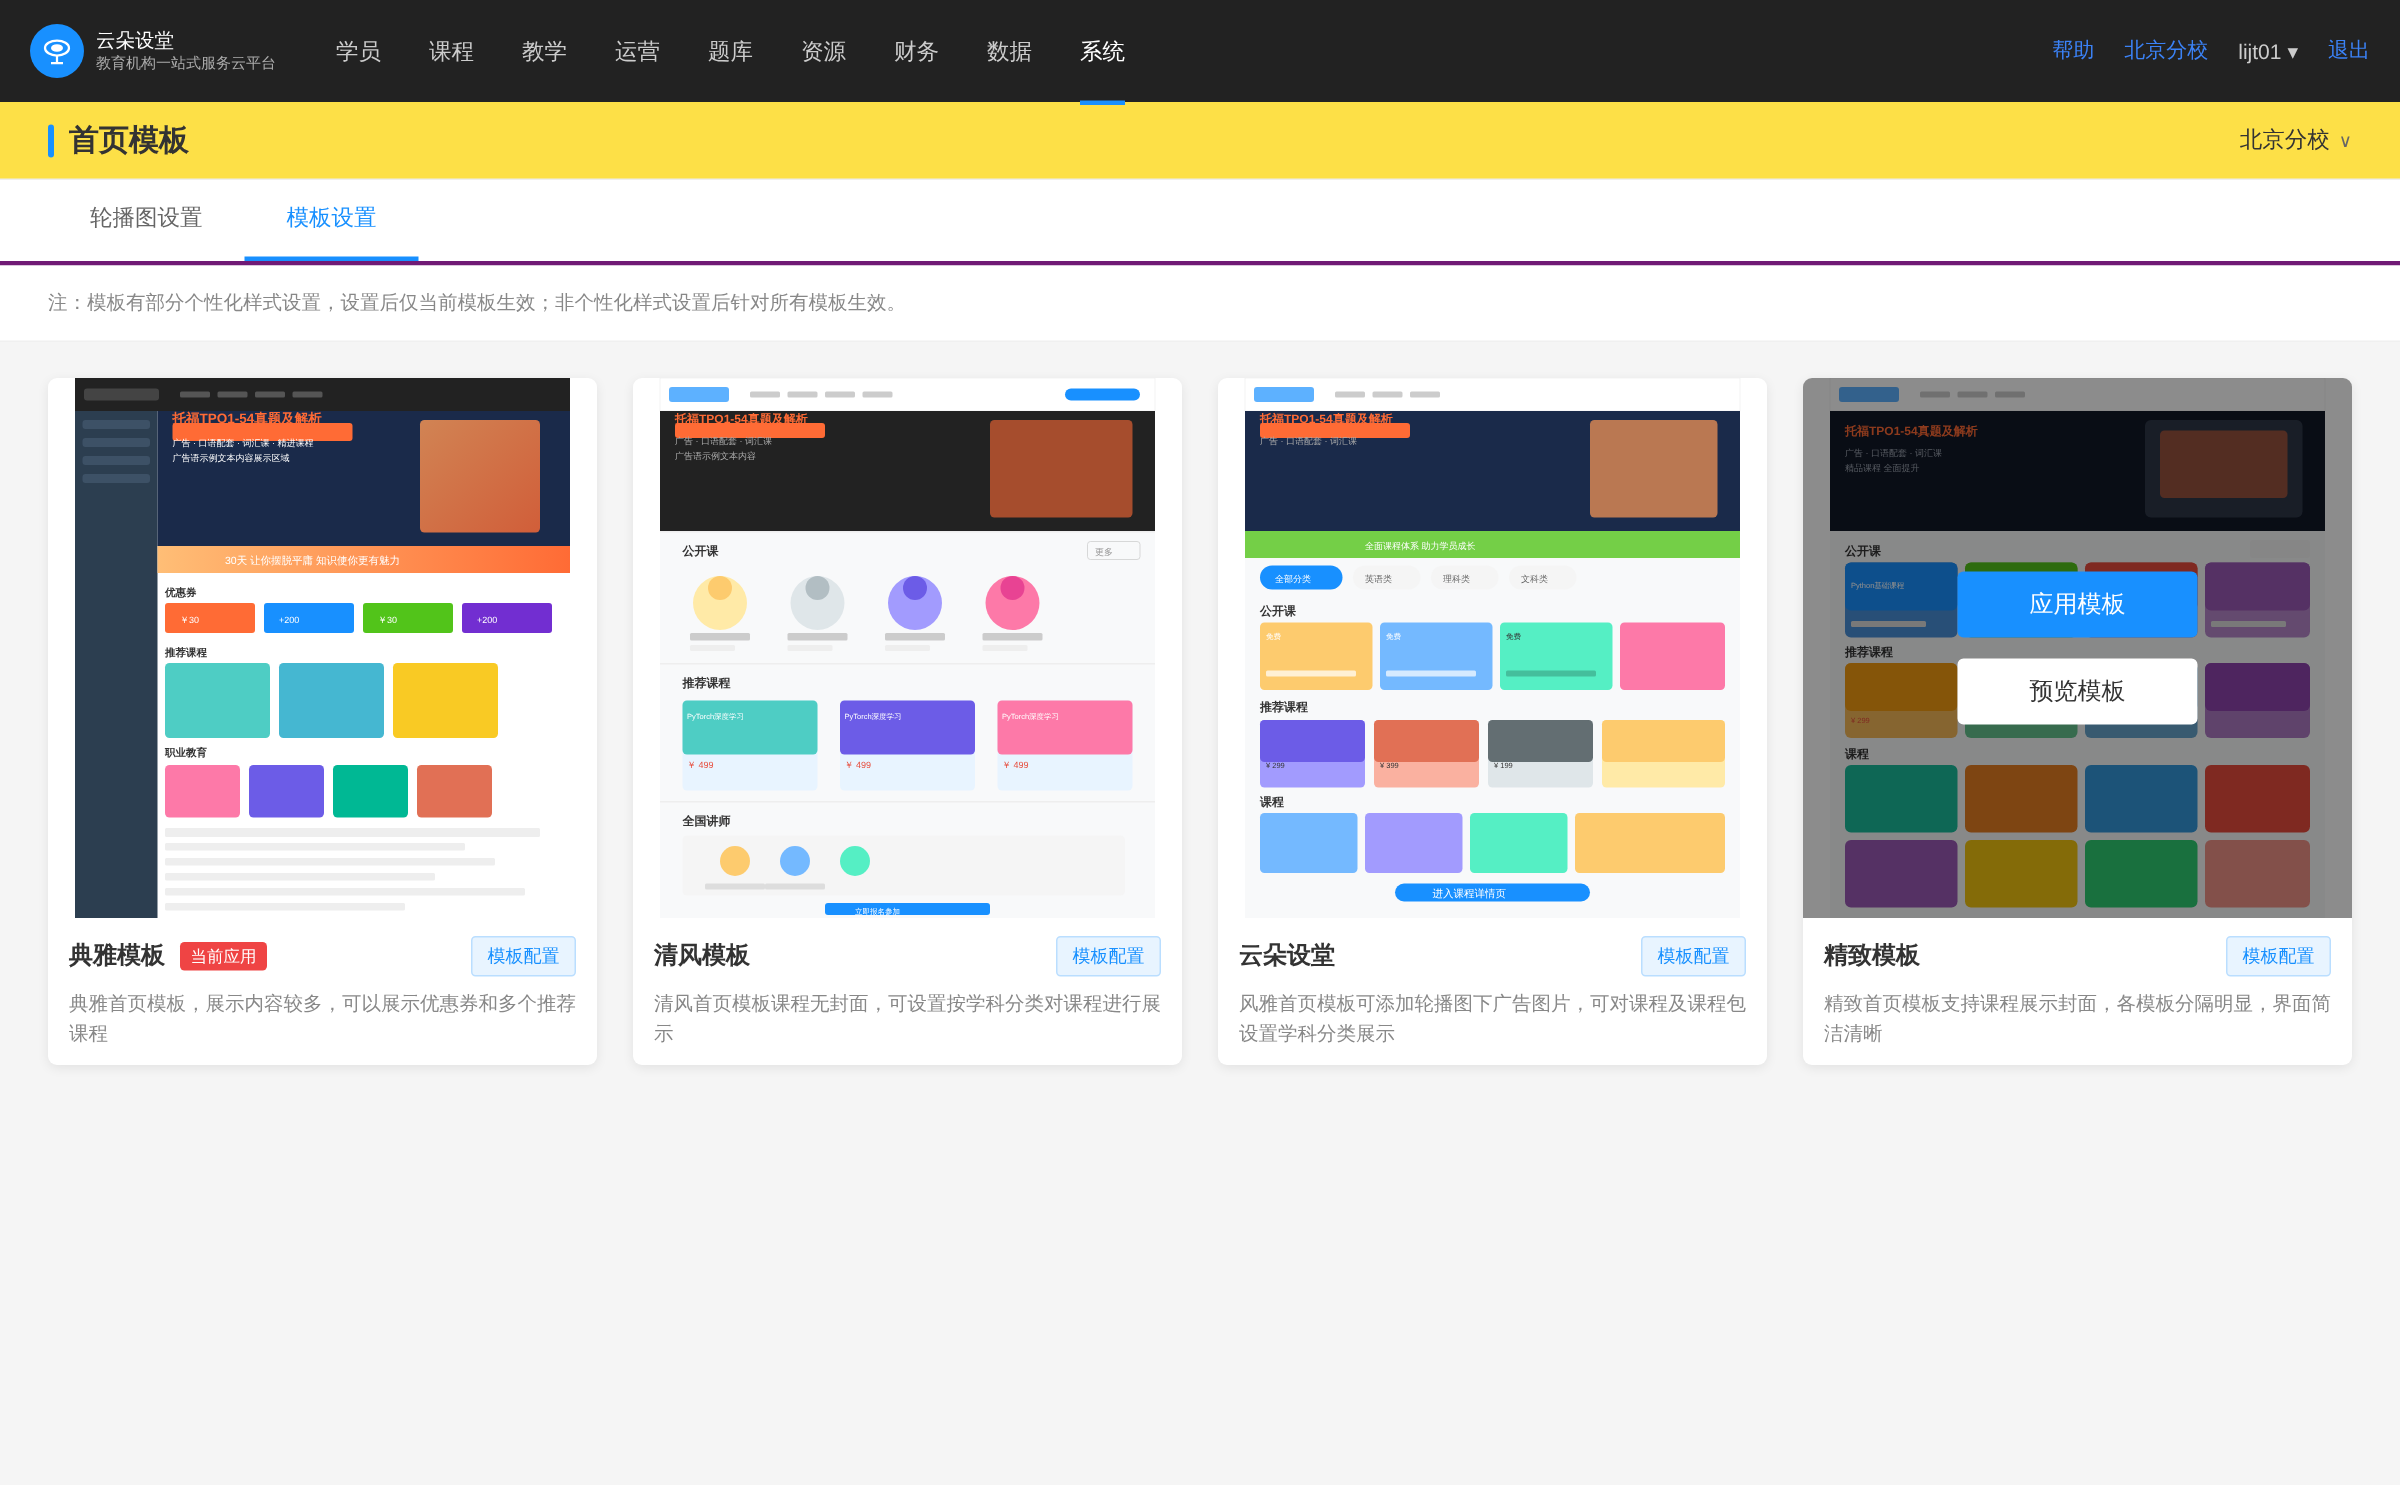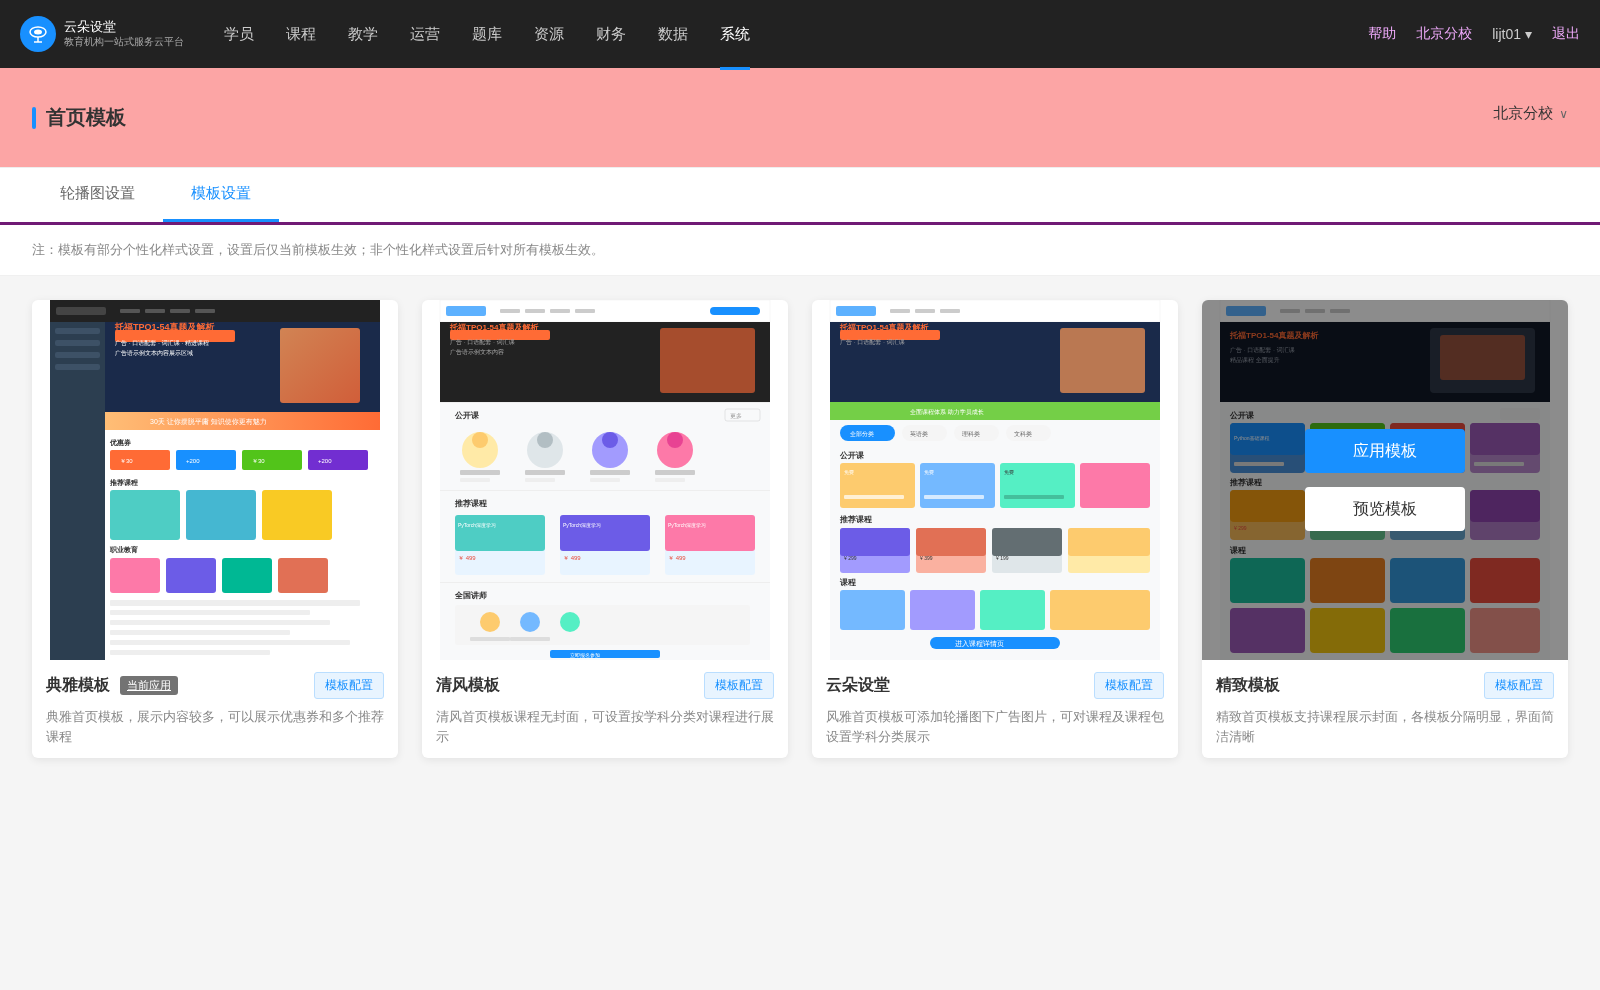--- a/index.html
+++ b/index.html
@@ -58,39 +58,39 @@
       right: 0;
       height: 3px;
       background: #1890ff;
     }
     .nav-right {
       display: flex;
       align-items: center;
       gap: 20px;
     }
     .nav-right-item {
-      color: #f0abfc;
+      color: #3b82f6;
       font-size: 14px;
       cursor: pointer;
     }
     .nav-right-user {
       color: #ccc;
       font-size: 14px;
       cursor: pointer;
       display: flex;
       align-items: center;
       gap: 4px;
     }
 
     
     .page-header {
-      background: #fca5a5;
-      padding: 36px 32px;
-      display: flex;
-      align-items: flex-start;
+      background: #fde047;
+      padding: 12px 32px;
+      display: flex;
+      align-items: center;
       justify-content: space-between;
       border-bottom: 1px solid #eee;
     }
     .page-title {
       font-size: 20px;
       font-weight: 600;
       color: #333;
       display: flex;
       align-items: center;
       gap: 10px;
@@ -213,26 +213,25 @@
       align-items: center;
       gap: 10px;
       margin-bottom: 8px;
     }
     .template-name {
       font-size: 16px;
       font-weight: 600;
       color: #333;
     }
     .tag-current {
-      background: #737373;
+      background: #ef4444;
       color: white;
       font-size: 11px;
       padding: 2px 7px;
       border-radius: 3px;
-      text-decoration: underline;
     }
     .template-config-btn {
       margin-left: auto;
       background: #e8f4ff;
       color: #1890ff;
       font-size: 12px;
       padding: 4px 10px;
       border-radius: 3px;
       cursor: pointer;
       border: 1px solid #badeff;

